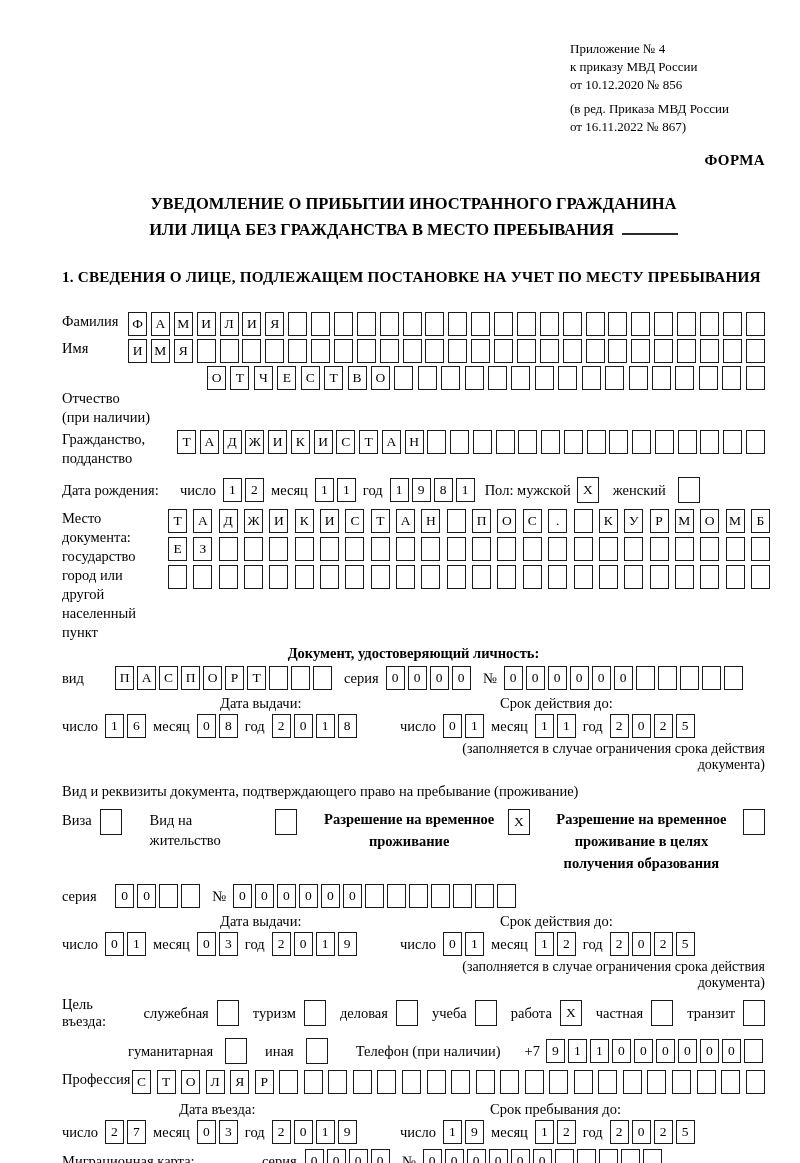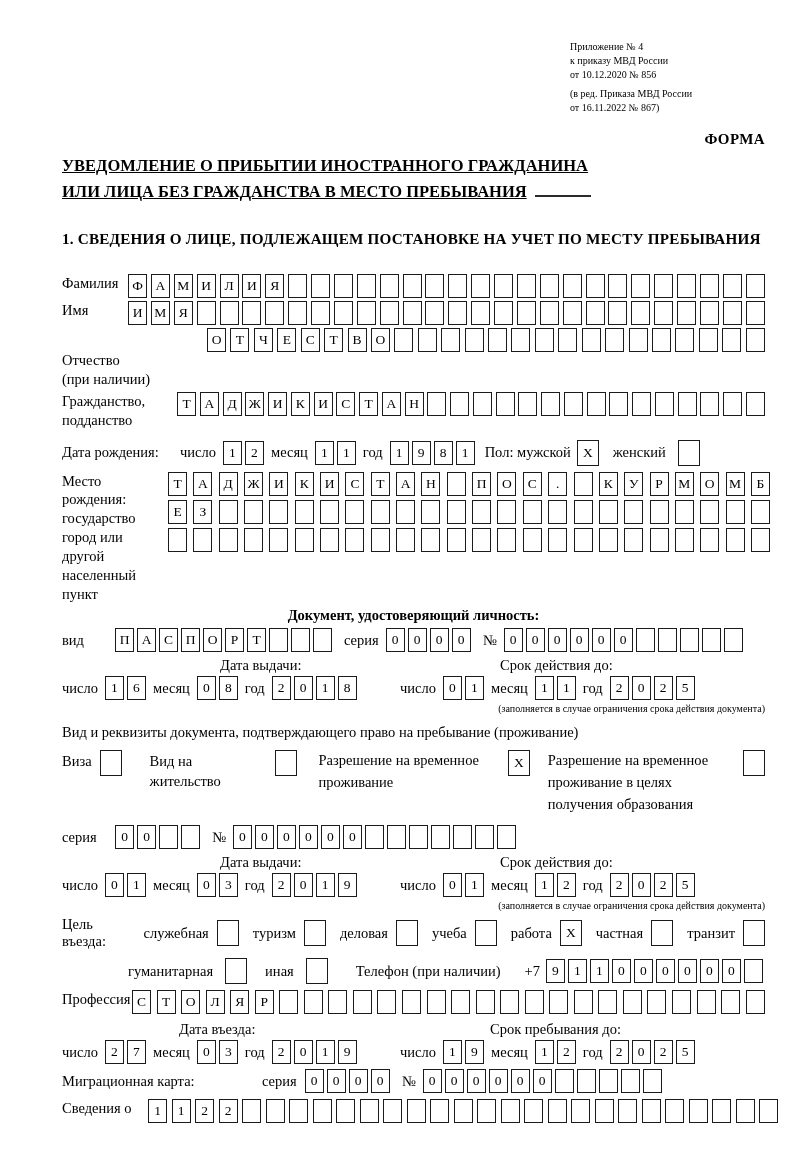--- a/index.html
+++ b/index.html
@@ -6,26 +6,26 @@
   html,body { background:#ffffff; }
   body {
     width:800px; height:1163px;
     font-family:"Liberation Serif", serif;
     color:#000; font-size:14.5px;
     overflow:hidden;
   }
   .page { padding:40px 35px 0 62px; width:800px; }
 
   
-  .hdr { margin-left:auto; width:195px; font-size:10px; line-height:1.4; }
+  .hdr { margin-left:auto; width:195px; font-size:13px; line-height:1.4; }
   .hdr .gap { margin-top:5px; }
   .forma { text-align:right; font-weight:bold; font-size:15px; margin-top:16px; letter-spacing:.4px; }
 
   
-  .title { font-weight:bold; font-size:16.5px; line-height:1.55; margin-top:5px;text-decoration:underline; }
+  .title { text-align:center; font-weight:bold; font-size:16.5px; line-height:1.55; margin-top:22px; }
   .uline { display:inline-block; width:56px; border-bottom:2px solid #2a2a2a; margin-left:8px; height:14px; }
 
   .sec1 { font-weight:bold; font-size:15.2px; margin-top:26px; letter-spacing:.2px; }
 
   .formbody { margin-top:26px; }
 
   
   .frow { display:flex; align-items:flex-start; margin-bottom:3px; }
   .align-c { align-items:center; }
   .flabel { flex:none; line-height:1.3; }
@@ -46,28 +46,28 @@
   .cellcol > .stretch { margin-bottom:4px; }
 
   
   .dg { display:inline-flex; align-items:center; }
   .dg .dlab { margin:0 7px; }
   .dg .dlab:first-child { margin-left:0; }
   .dates-pair { display:flex; margin-bottom:5px; }
   .dcol-l { width:338px; flex:none; }
   .dcol-r { flex:1; }
   .dhead { margin-bottom:2px; }
-  .dnote { font-size:10px; text-align:right; margin-top:3px; }
+  .dnote { font-size:14px; text-align:right; margin-top:3px; }
 
   .center-b { text-align:center; font-weight:bold; font-size:14.5px; margin:4px 0 4px 0; }
 
   .ptext { line-height:1.85; }
   .permit-row { display:flex; align-items:flex-start; margin:4px 0 10px 0; }
   .pl { margin-right:8px; line-height:1.35; }
-  .pl-multi { text-align:left; line-height:1.5; }
+  .pl-multi { text-align:center; line-height:1.5;font-weight:bold; }
   .mt2 { margin-top:2px; }
 
   .popt { margin:0 8px 0 14px; }
   .popt-first { margin-left:6px;text-align:right; }
   .indent66 { margin-left:66px; }
   .ml30 { margin-left:30px; }
   .inlab { margin:0 7px 0 12px; }
 </style>
 </head>
 <body>
@@ -255,21 +255,21 @@
           <span class="cell">X</span>
         </span>
       <span style="margin-left:14px">женский</span>
       <span class="cells cb" style="margin-left:12px">
           <span class="cell"></span>
         </span>
     </div>
 
     <div class="frow" style="margin-bottom:4px">
       <div class="flabel w106">
-        <div>Место рождения:</div>
+        <div>Место документа:</div>
         <div>государство</div>
         <div>город или другой</div>
         <div>населенный пункт</div>
       </div>
       <div class="cellcol">
         <div class="cells stretch" style="width:602px">
             <span class="cell">Т</span>
             <span class="cell">А</span>
             <span class="cell">Д</span>
             <span class="cell">Ж</span>

